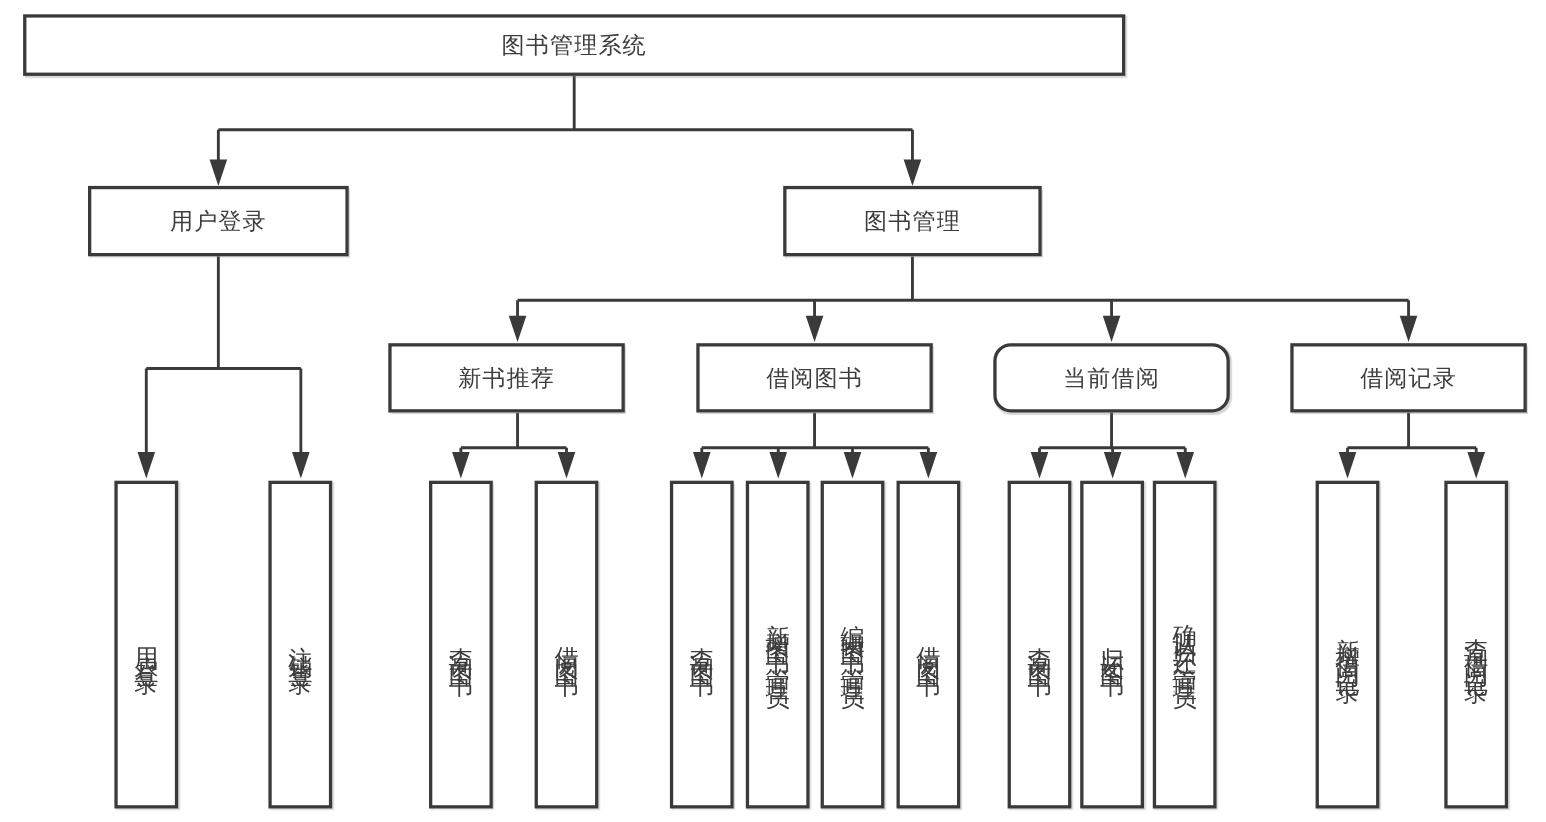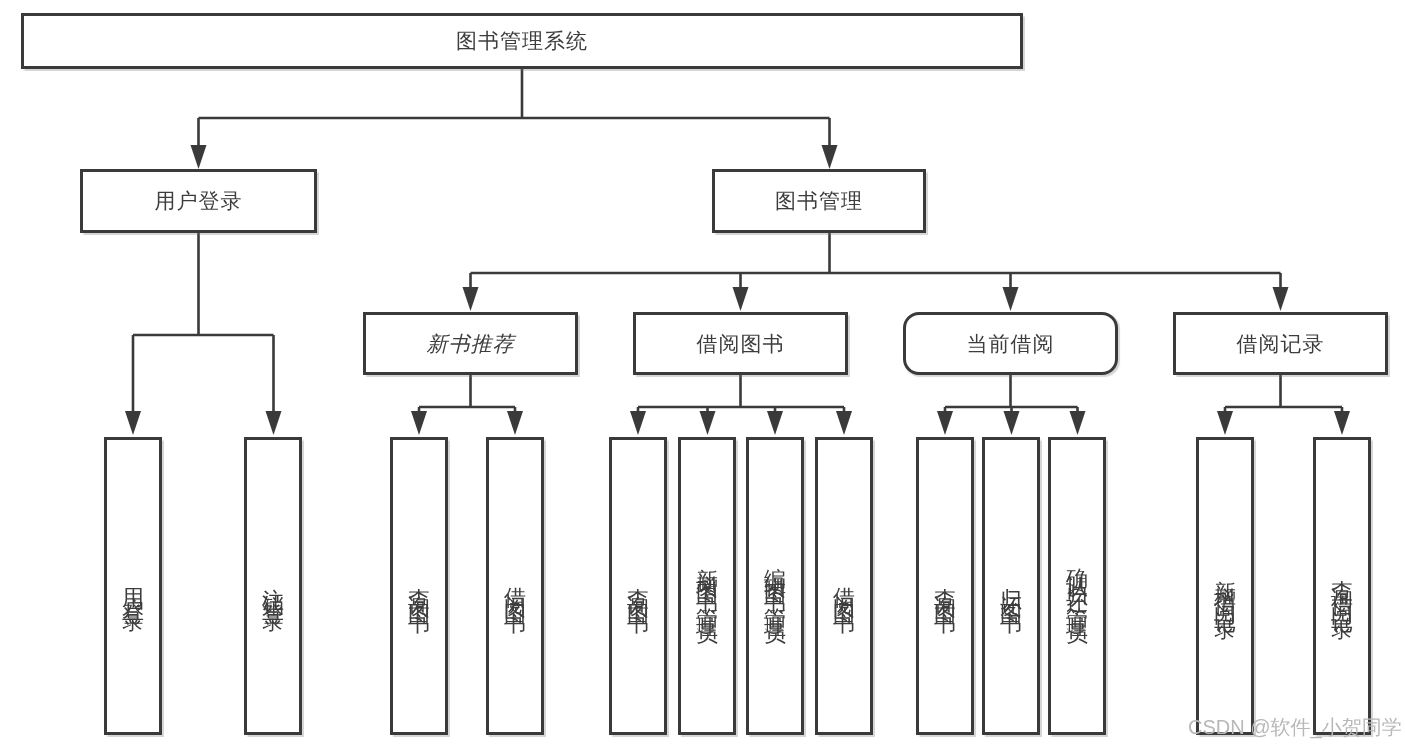--- a/index.html
+++ b/index.html
@@ -17,22 +17,22 @@
   .hlabel { font-size:21px; letter-spacing:1px; }
   .leaf { width:58px; top:437px; height:298px; }
   .vtext {
     writing-mode:vertical-rl; text-orientation:mixed;
     font-size:22px; letter-spacing:8px; line-height:1;
     white-space:nowrap; color:#3d3d3d;
   }
   
   #n-root       { left:21px;  top:13px;  width:1002px; height:56px; }
   #n-user-login { left:80px;  top:169px; width:237px;  height:64px; }
-  #n-book-mgmt  { left:712px; top:169px; width:214px;  height:64px; }
-  #n-new-book   { left:363px; top:312px; width:215px;  height:63px;font-style:italic; }
+  #n-book-mgmt  { left:712px; top:169px; width:235px;  height:64px; }
+  #n-new-book   { left:353px; top:312px; width:215px;  height:63px; }
   #n-borrowing  { left:633px; top:312px; width:215px;  height:63px; }
   #n-current    { left:903px; top:312px; width:215px;  height:63px;border-radius:16px; }
   #n-records    { left:1173px;top:312px; width:215px;  height:63px; }
   #l-g1a { left:104px; }  #l-g1b { left:244px; }
   #l-g2a { left:390px; }  #l-g2b { left:486px; }
   #l-g3a { left:609px; }  #l-g3b { left:678px; } #l-g3c { left:746px; } #l-g3d { left:815px; }
   #l-g4a { left:916px; }  #l-g4b { left:982px; } #l-g4c { left:1048px; }
   #l-g5a { left:1196px; } #l-g5b { left:1313px; }
   .watermark {
     position:absolute; left:1188px; top:714px; z-index:5;
@@ -123,14 +123,13 @@
     <span class="vtext">确认归还（管理员）</span>
   </div>
 
   <div class="node leaf" id="l-g5a">
     <span class="vtext">新增借阅记录</span>
   </div>
   <div class="node leaf" id="l-g5b">
     <span class="vtext">查询借阅记录</span>
   </div>
 
-  <div class="watermark">CSDN @软件_小贺同学</div>
 </div>
 
 </body></html>

